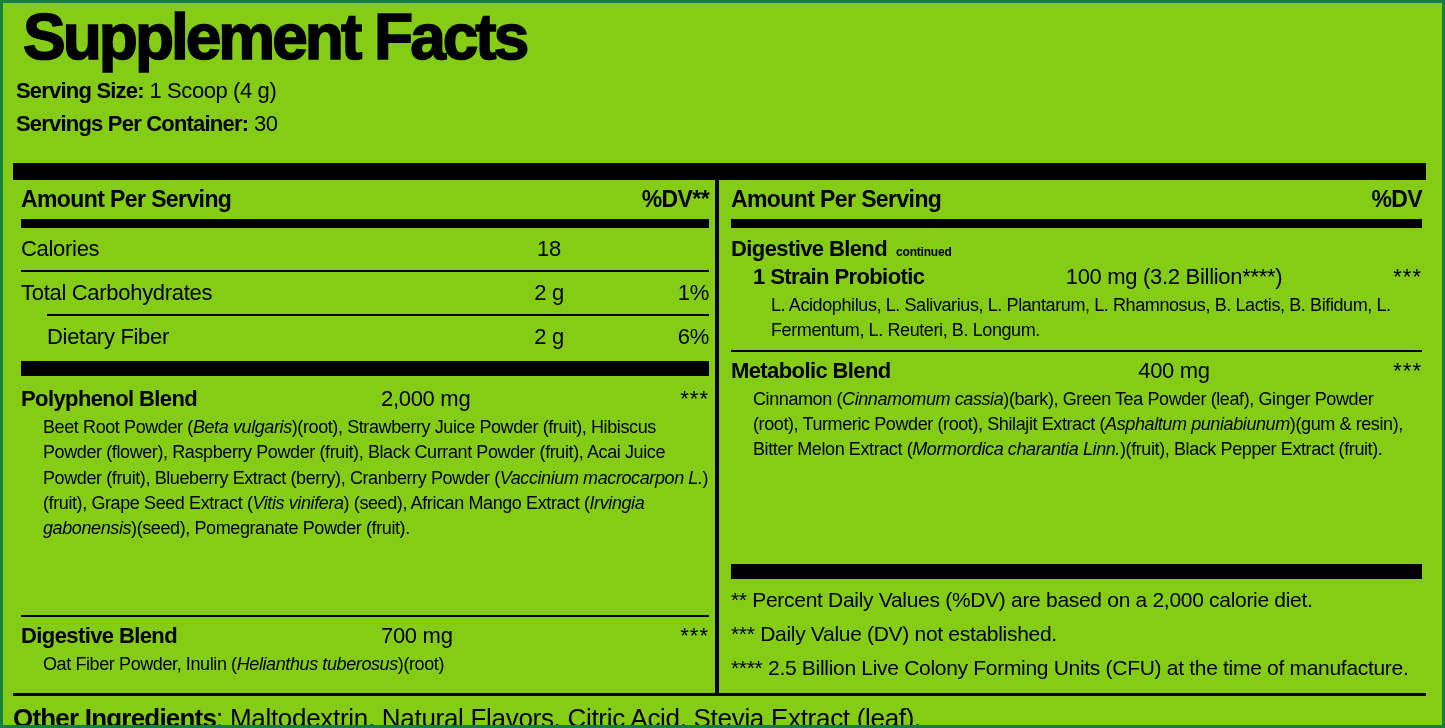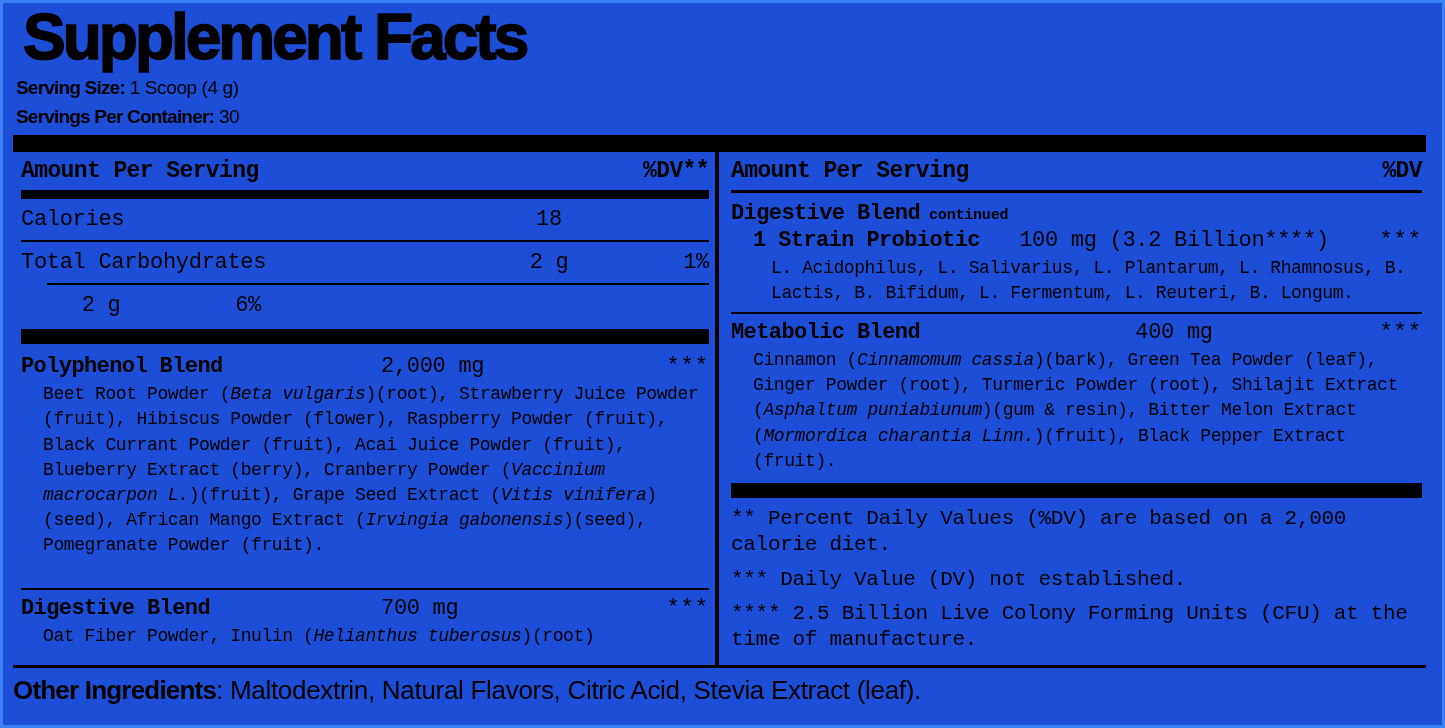--- a/index.html
+++ b/index.html
@@ -1,26 +1,26 @@
 <!DOCTYPE html>
 <html><head>
 <meta charset="utf-8">
 <style>
   html,body{margin:0;padding:0;background:#fff;}
   body{width:1445px;height:728px;position:relative;font-family:"Liberation Sans",sans-serif;color:#000;}
-  .label{position:absolute;inset:0;border:3px solid #3b82f6;box-sizing:border-box;background:#1d4ed8;overflow:hidden;}
+  .label{position:absolute;inset:0;border:3px solid #15803d;box-sizing:border-box;background:#84cc16;overflow:hidden;}
 
   
   .head{padding:2px 18px 0 20px;}
   .title{font-size:64px;font-weight:bold;letter-spacing:-3px;line-height:1.02;-webkit-text-stroke:1.6px #000;}
-  .serv{font-size:19px;line-height:1.5;margin-top:4px;letter-spacing:-0.4px;margin-left:-7px;}
+  .serv{font-size:22px;line-height:1.5;margin-top:4px;letter-spacing:-0.4px;margin-left:-7px;}
   .serv .lbl{font-weight:bold;letter-spacing:-0.8px;}
 
   
-  .panel{margin:4px 16px 0 10px;font-family:Liberation Mono, monospace;}
+  .panel{margin:23px 16px 0 10px;}
   .topbar{height:17px;background:#000;}
   .cols{display:flex;align-items:stretch;border-bottom:3px solid #000;height:516px;box-sizing:border-box;}
   .col{box-sizing:border-box;}
   .col-left{width:706px;padding:0 6px 10px 8px;border-right:4px solid #000;display:flex;flex-direction:column;}
   .col-right{flex:1;padding:0 4px 10px 12px;display:flex;flex-direction:column;}
 
   .colheader{display:flex;justify-content:space-between;align-items:flex-end;font-weight:bold;font-size:23px;padding:6px 0 4px;letter-spacing:-0.6px;}
   .hbar{height:9px;background:#000;margin-top:2px;}
 
   .nrow{display:flex;align-items:flex-end;font-size:22px;padding:8px 0;letter-spacing:-0.3px;}
@@ -33,21 +33,21 @@
   .secbar{height:15px;background:#000;margin:3px 0 4px;}
 
   .brow{display:flex;align-items:flex-start;font-size:22px;padding-top:6px;letter-spacing:-0.3px;}
   .bname{flex:1;font-weight:bold;letter-spacing:-0.6px;}
   .bname-ind{padding-left:22px;}
   .bamt{width:250px;text-align:left;}
   .bamt-wide{width:340px;text-align:center;}
   .bdv{width:78px;text-align:right;letter-spacing:1px;}
   .bdesc{margin:3px 0 6px 22px;font-size:18px;line-height:1.4;letter-spacing:-0.4px;}
   .bdesc-deep{margin-left:40px;}
-  .cont{font-size:15px;font-weight:bold;margin-left:9px;letter-spacing:-0.2px;}
+  .cont{font-size:12px;font-weight:bold;margin-left:9px;letter-spacing:-0.2px;}
 
   .push-bottom{margin-top:auto;}
   .fn{font-size:21px;margin:8px 0 0;letter-spacing:-0.3px;line-height:1.25;}
   .fnotes{padding-bottom:2px;}
 
   
   .other{padding:7px 10px 0 10px;font-size:26px;letter-spacing:-0.3px;}
   .other .lbl{font-weight:bold;letter-spacing:-0.8px;}
   i{font-style:italic;}
 </style>
@@ -81,20 +81,21 @@
           <span class="dv"></span>
         </div>
         <div class="rule"></div>
         <div class="nrow">
           <span class="nm">Total Carbohydrates</span>
           <span class="amt">2 g</span>
           <span class="dv">1%</span>
         </div>
         <div class="rule rule-ind"></div>
         <div class="nrow">
+          <span class="nm nm-ind">Dietary Fiber</span>
           <span class="amt">2 g</span>
           <span class="dv">6%</span>
         </div>
 
         <div class="secbar"></div>
 
         <div>
           <div class="brow">
             <span class="bname">Polyphenol Blend</span>
             <span class="bamt">2,000 mg</span>

